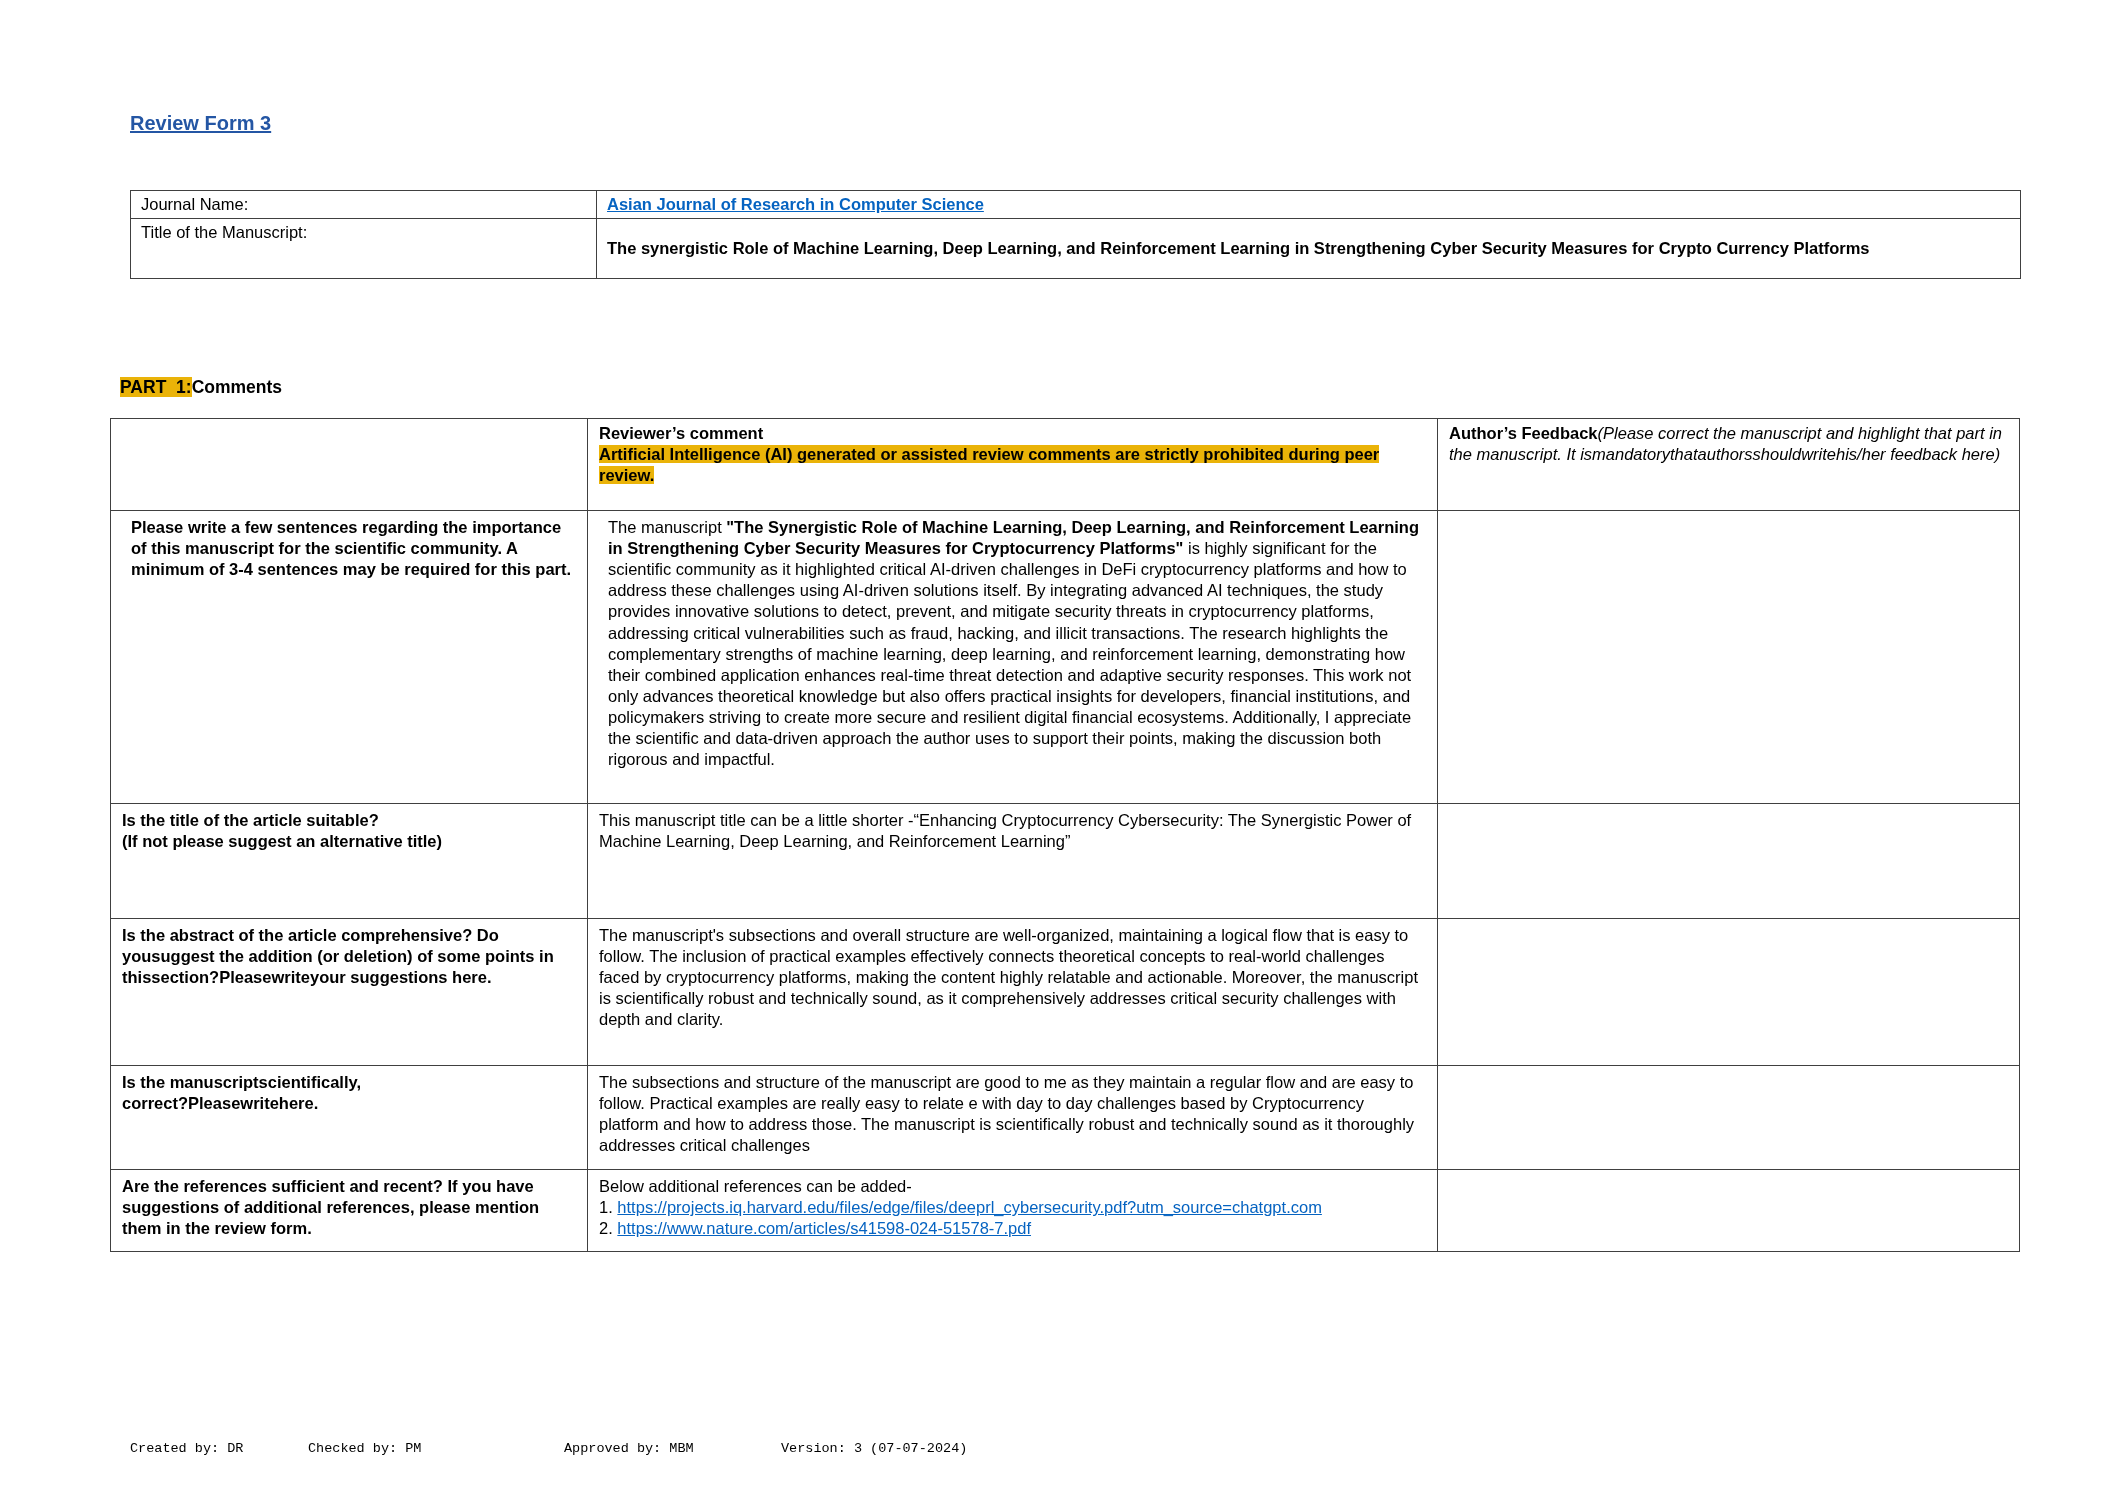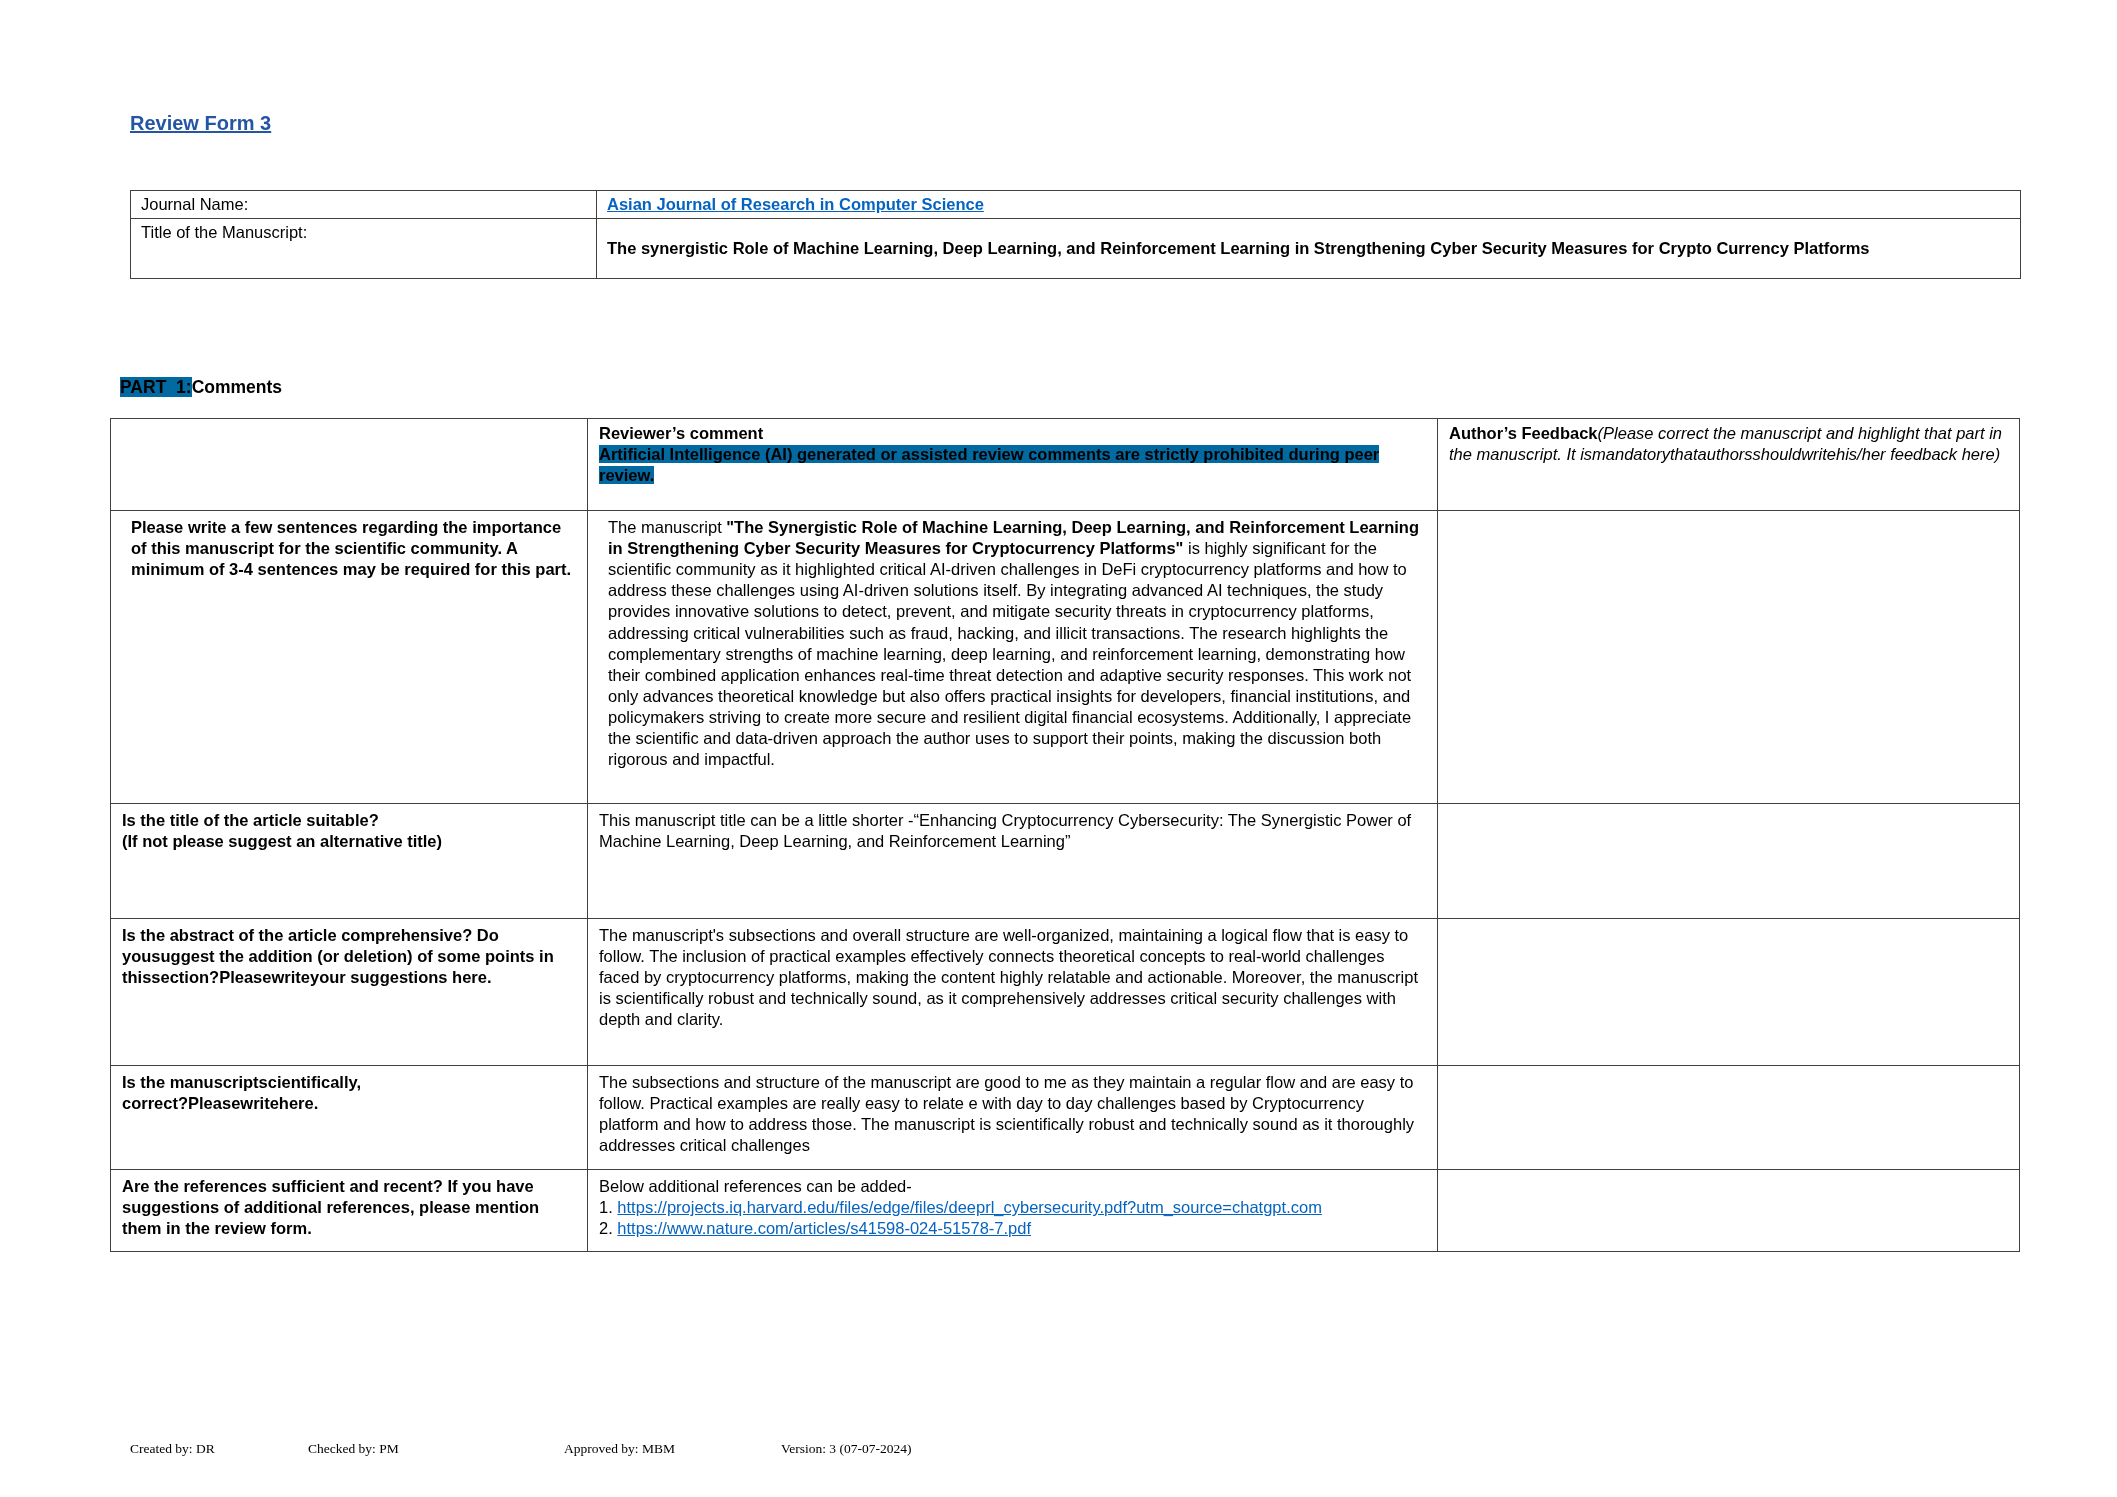--- a/index.html
+++ b/index.html
@@ -24,21 +24,21 @@
   }
   table { border-collapse: collapse; table-layout: fixed; }
   td {
     border: 1px solid #404040;
     vertical-align: top;
     font-size: 16.5px;
     line-height: 1.28;
     padding: 4px 11px;
   }
   .b { font-weight: bold; }
-  .hl { background: #0369a1; }
+  .hl { background: #eab308; }
   .note-italic { font-style: italic; font-weight: normal; }
 
   
   .info-table { position: absolute; left: 130px; top: 190px; width: 1890px; padding-left: 15px; }
   .info-table td { padding: 3px 10px; line-height: 1.25; }
   .ir-1 { height: 28px; }
   .ir-2 { height: 28px; }
   .ir-3 { height: 60px; }
   .ir-4 { height: 31px; }
   .vmid { vertical-align: middle; }
@@ -73,21 +73,21 @@
     color: #0563c1;
     text-decoration: underline;
     cursor: pointer;
     overflow-wrap: anywhere;
   }
 
   
   .footer-item {
     position: absolute;
     top: 1441px;
-    font-family: Liberation Serif, serif;
+    font-family: Liberation Mono, monospace;
     font-size: 13.5px;
     color: #000000;
   }
   .f-created  { left: 130px; }
   .f-checked  { left: 308px; }
   .f-approved { left: 564px; }
   .f-version  { left: 781px; }
 </style>
 </head>
 <body>

